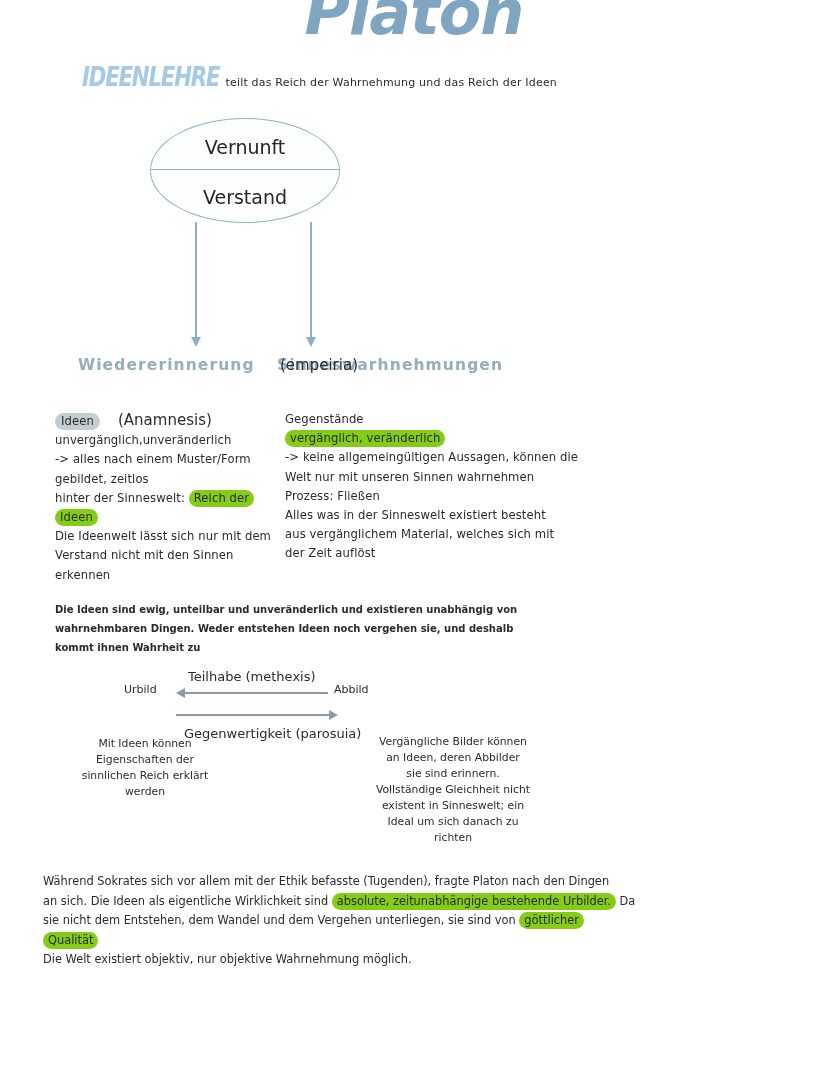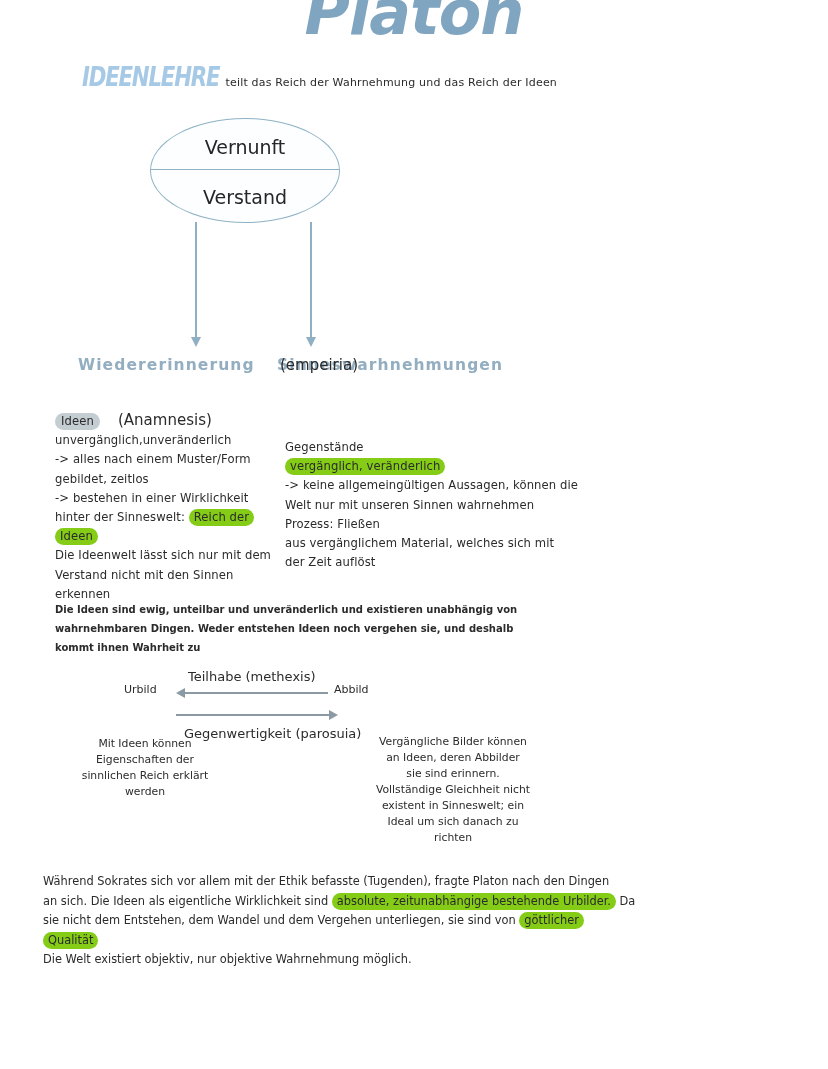--- a/index.html
+++ b/index.html
@@ -267,34 +267,34 @@
   <div class="col-sub" style="left:118px; top:379px;margin-top:32px;">(Anamnesis)</div>
 
   <div class="col-head" style="left:277px; top:356px;">Sinneswarhnehmungen</div>
   <div class="col-sub" style="left:280px; top:356px;">(empeiria)</div>
 
   <div class="txtblock" style="left:55px; top:400px; width:230px;margin-top:12px;">
     <span class="ln"><span class="hl-grey">Ideen</span></span>
     <span class="ln">unvergänglich,unveränderlich</span>
     <span class="ln">-&gt; alles nach einem Muster/Form</span>
     <span class="ln">gebildet, zeitlos</span>
-    <span class="ln">-&gt; bestehen in einer Wirklichkeit</span>
     <span class="ln"><span>hinter der Sinneswelt: </span><span class="hl">Reich der</span></span>
     <span class="ln"><span class="hl">Ideen</span></span>
     <span class="ln">Die Ideenwelt lässt sich nur mit dem</span>
     <span class="ln">Verstand nicht mit den Sinnen</span>
     <span class="ln">erkennen</span>
   </div>
 
-  <div class="txtblock" style="left:285px; top:410px; width:300px;margin-top:28px;">
+  <div class="txtblock" style="left:285px; top:410px; width:300px;">
     <span class="ln">Gegenstände</span>
     <span class="ln"><span class="hl">vergänglich, veränderlich</span></span>
     <span class="ln">-&gt; keine allgemeingültigen Aussagen, können die</span>
     <span class="ln">Welt nur mit unseren Sinnen wahrnehmen</span>
     <span class="ln">Prozess: Fließen</span>
+    <span class="ln">Alles was in der Sinneswelt existiert besteht</span>
     <span class="ln">aus vergänglichem Material, welches sich mit</span>
     <span class="ln">der Zeit auflöst</span>
   </div>
 
   <div class="para" style="left:55px; top:600px; width:540px;">
     <span class="ln">Die Ideen sind ewig, unteilbar und unveränderlich und existieren unabhängig von</span>
     <span class="ln">wahrnehmbaren Dingen. Weder entstehen Ideen noch vergehen sie, und deshalb</span>
     <span class="ln">kommt ihnen Wahrheit zu</span>
   </div>
 

